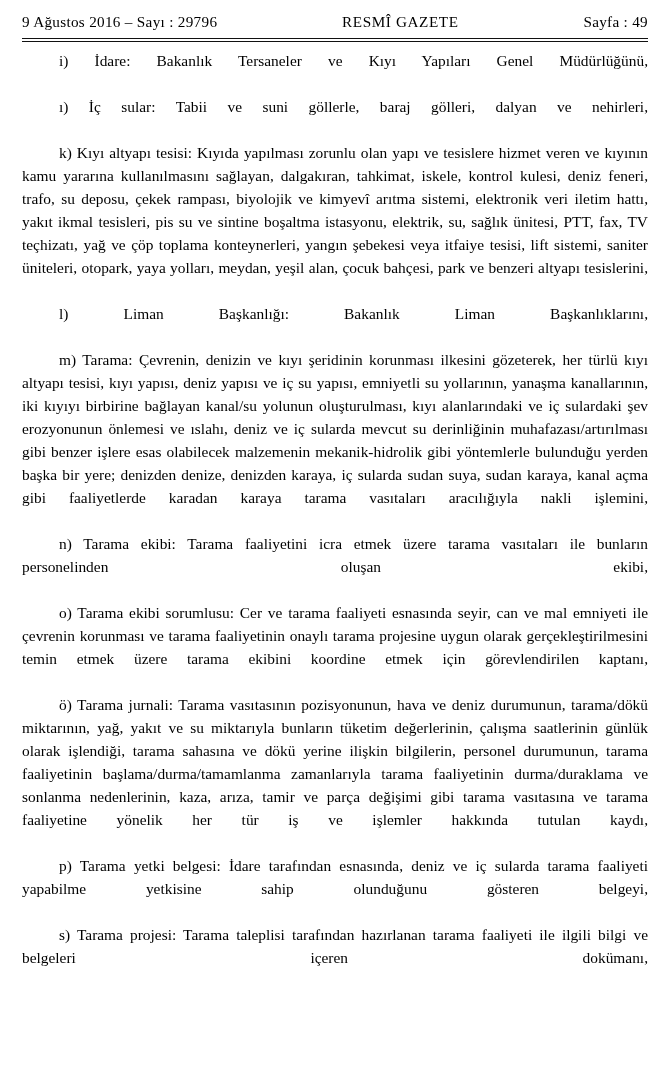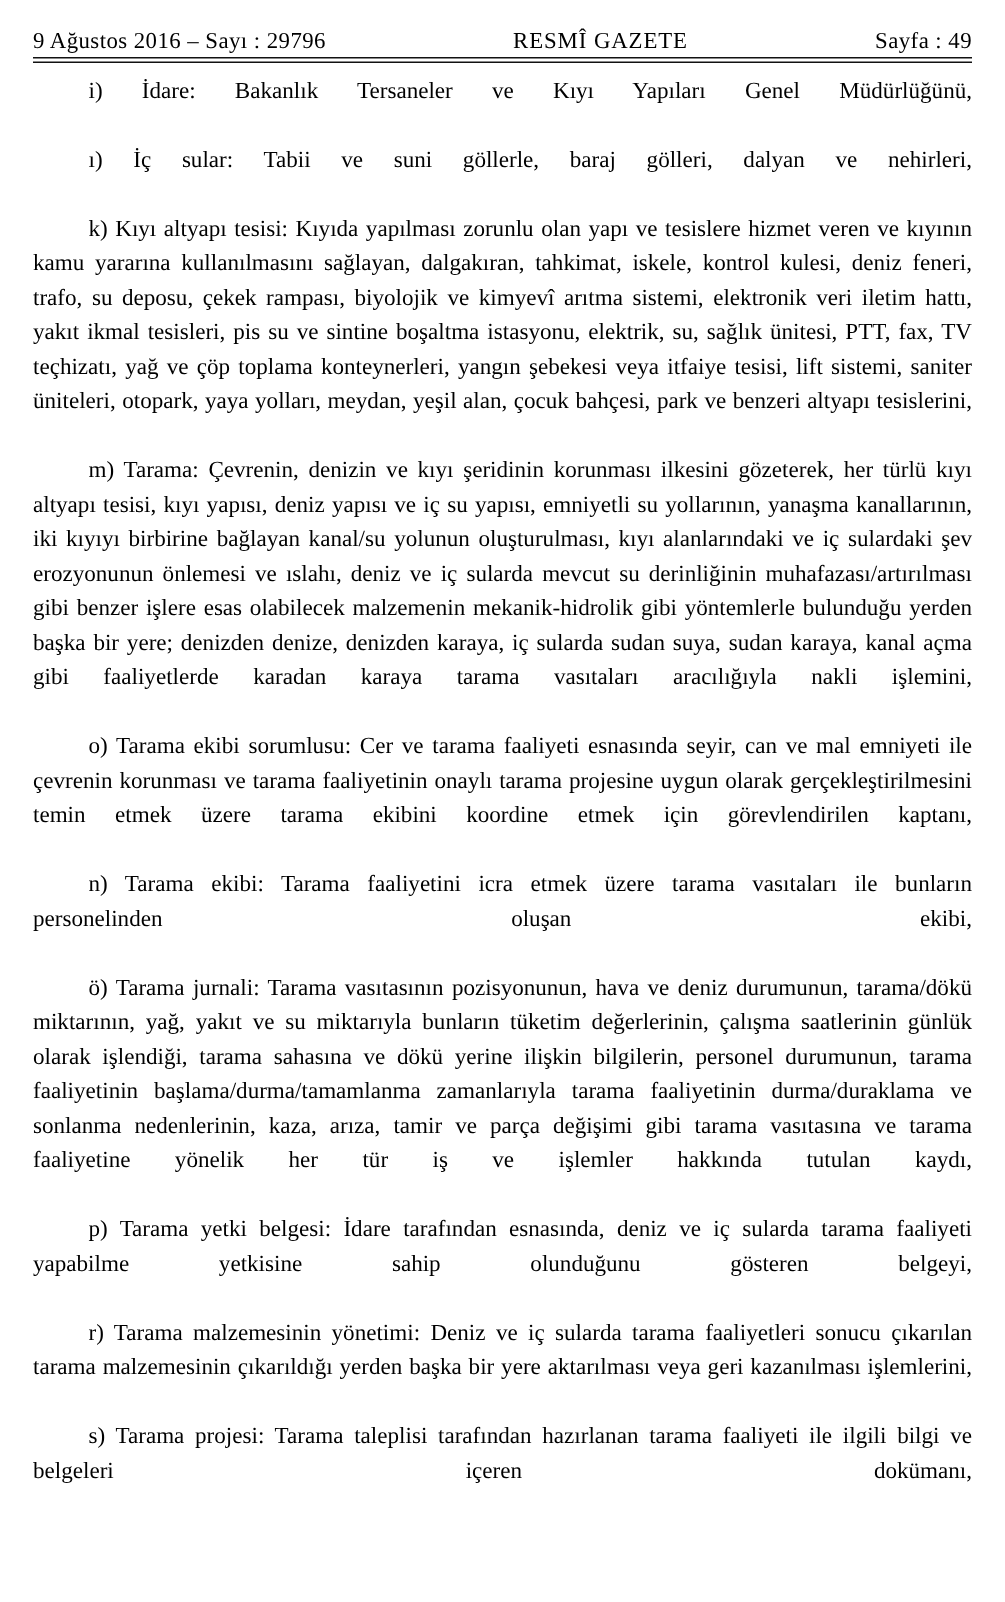--- a/index.html
+++ b/index.html
@@ -24,38 +24,37 @@
     box-sizing: border-box;
     padding: 0;
   }
 
   
   .runhead {
     position: relative;
     margin: 13px 22px 0 22px;
     height: 24px;
     display: flex;
-    align-items: flex-end;
+    align-items: flex-start;
     font-size: 15.2px;
     letter-spacing: 0.02em;
     white-space: nowrap;
     gap: 35px;
   }
   .runhead-left {
     flex: 0 0 auto;
   }
   .runhead-center {
     flex: 1 1 auto;
     text-align: center;
     letter-spacing: 0.04em;
   }
   .runhead-right {
     flex: 0 0 auto;
     text-align: right;
-    margin-top: 12px;
   }
 
   .rule {
     margin: 1px 22px 0 22px;
     height: 4px;
     border-top: 1.6px solid #111;
     border-bottom: 1.2px solid #111;
     box-sizing: border-box;
   }
 
@@ -92,22 +91,22 @@
     <span class="runhead-center">RESMÎ GAZETE</span>
     <span class="runhead-right">Sayfa : 49</span>
   </div>
 
   <div class="rule"></div>
 
   <div class="body">
       <p>i) İdare: Bakanlık Tersaneler ve Kıyı Yapıları Genel Müdürlüğünü,</p>
       <p>ı) İç sular: Tabii ve suni göllerle, baraj gölleri, dalyan ve nehirleri,</p>
       <p>k) Kıyı altyapı tesisi: Kıyıda yapılması zorunlu olan yapı ve tesislere hizmet veren ve kıyının kamu yararına kullanılmasını sağlayan, dalgakıran, tahkimat, iskele, kontrol kulesi, deniz feneri, trafo, su deposu, çekek rampası, biyolojik ve kimyevî arıtma sistemi, elektronik veri iletim hattı, yakıt ikmal tesisleri, pis su ve sintine boşaltma istasyonu, elektrik, su, sağlık ünitesi, PTT, fax, TV teçhizatı, yağ ve çöp toplama konteynerleri, yangın şebekesi veya itfaiye tesisi, lift sistemi, saniter üniteleri, otopark, yaya yolları, meydan, yeşil alan, çocuk bahçesi, park ve benzeri altyapı tesislerini,</p>
+      <p>l) Liman Başkanlığı: Bakanlık Liman Başkanlıklarını,</p>
       <p>m) Tarama: Çevrenin, denizin ve kıyı şeridinin korunması ilkesini gözeterek, her türlü kıyı altyapı tesisi, kıyı yapısı, deniz yapısı ve iç su yapısı, emniyetli su yollarının, yanaşma kanallarının, iki kıyıyı birbirine bağlayan kanal/su yolunun oluşturulması, kıyı alanlarındaki ve iç sulardaki şev erozyonunun önlemesi ve ıslahı, deniz ve iç sularda mevcut su derinliğinin muhafazası/artırılması gibi benzer işlere esas olabilecek malzemenin mekanik-hidrolik gibi yöntemlerle bulunduğu yerden başka bir yere; denizden denize, denizden karaya, iç sularda sudan suya, sudan karaya, kanal açma gibi faaliyetlerde karadan karaya tarama vasıtaları aracılığıyla nakli işlemini,</p>
+      <p>n) Tarama ekibi: Tarama faaliyetini icra etmek üzere tarama vasıtaları ile bunların personelinden oluşan ekibi,</p>
       <p>o) Tarama ekibi sorumlusu: Cer ve tarama faaliyeti esnasında seyir, can ve mal emniyeti ile çevrenin korunması ve tarama faaliyetinin onaylı tarama projesine uygun olarak gerçekleştirilmesini temin etmek üzere tarama ekibini koordine etmek için görevlendirilen kaptanı,</p>
-      <p>n) Tarama ekibi: Tarama faaliyetini icra etmek üzere tarama vasıtaları ile bunların personelinden oluşan ekibi,</p>
       <p>ö) Tarama jurnali: Tarama vasıtasının pozisyonunun, hava ve deniz durumunun, tarama/dökü miktarının, yağ, yakıt ve su miktarıyla bunların tüketim değerlerinin, çalışma saatlerinin günlük olarak işlendiği, tarama sahasına ve dökü yerine ilişkin bilgilerin, personel durumunun, tarama faaliyetinin başlama/durma/tamamlanma zamanlarıyla tarama faaliyetinin durma/duraklama ve sonlanma nedenlerinin, kaza, arıza, tamir ve parça değişimi gibi tarama vasıtasına ve tarama faaliyetine yönelik her tür iş ve işlemler hakkında tutulan kaydı,</p>
       <p>p) Tarama yetki belgesi: İdare tarafından esnasında, deniz ve iç sularda tarama faaliyeti yapabilme yetkisine sahip olunduğunu gösteren belgeyi,</p>
-      <p>r) Tarama malzemesinin yönetimi: Deniz ve iç sularda tarama faaliyetleri sonucu çıkarılan tarama malzemesinin çıkarıldığı yerden başka bir yere aktarılması veya geri kazanılması işlemlerini,</p>
       <p>s) Tarama projesi: Tarama taleplisi tarafından hazırlanan tarama faaliyeti ile ilgili bilgi ve belgeleri içeren dokümanı,</p>
     </div>
 
 </div>
 
 </body></html>

